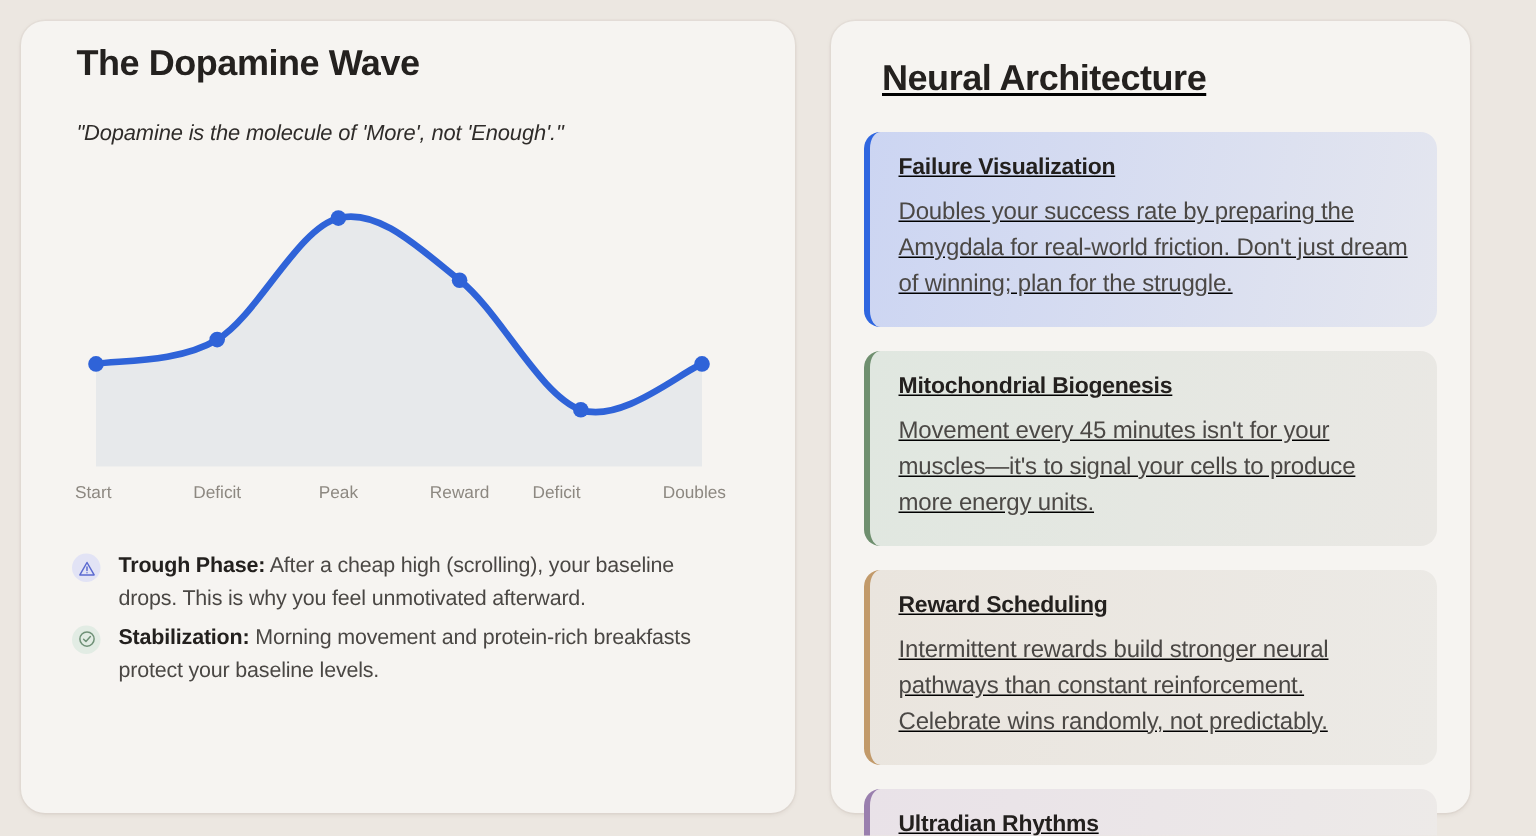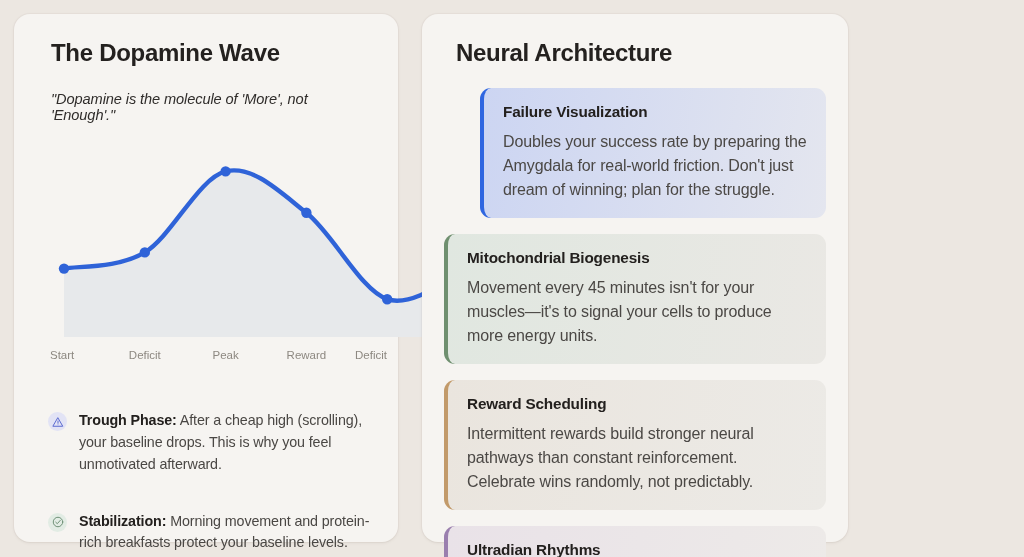--- a/index.html
+++ b/index.html
@@ -25,22 +25,22 @@
     padding: 14px 14px 15px 14px;
   }
 
   
   .panel {
     background: #f6f4f1;
     border-radius: 16px;
     box-shadow: 0 1px 3px rgba(120,105,90,0.13), 0 0 0 1px rgba(150,135,120,0.055);
     position: relative;
   }
-  .panel-left  { width: 384px; padding: 26px 28px 0 28px; }
-  .panel-right { width: 426px; padding: 26px 22px 0 22px; }
+  .panel-left  { width: 516px; padding: 16px 28px 0 28px; }
+  .panel-right { width: 426px; padding: 26px 22px 0 22px; text-decoration: underline; }
 
   .panel-title {
     font-size: 24px;
     font-weight: bold;
     color: #24211f;
     letter-spacing: -0.3px;
     line-height: 1.1;
   }
   .panel-left .panel-title  { margin-left: 9px; }
   .panel-right .panel-title { margin-left: 12px; }
@@ -75,25 +75,25 @@
     position: absolute;
     top: 0;
     font-size: 11.5px;
     color: #8d8881;
     transform: translateX(-50%);
     white-space: nowrap;
   }
 
   
   .notes {
-    margin-top: 43px;
+    margin-top: 26px;
     margin-left: 6px;
     display: flex;
     flex-direction: column;
-    gap: 35px;
+    gap: 4px;
   }
   .note {
     display: flex;
     gap: 12px;
     align-items: flex-start;
   }
   .note-icon {
     flex: 0 0 auto;
     width: 19px;
     height: 19px;
@@ -205,21 +205,21 @@
           <b>Stabilization:</b><span> Morning movement and protein-rich breakfasts protect your baseline levels.</span>
         </span>
       </div>
 
     </div>
   </section>
 
   <section class="panel panel-right">
     <h1 class="panel-title">Neural Architecture</h1>
     <div class="cards" id="cards">
-        <div class="card" style="background: linear-gradient(100deg, rgb(204, 213, 242) 0%, rgb(228, 230, 239) 100%); border-left-color: rgb(47, 102, 224); margin-left: 36px;">
+        <div class="card" style="background: linear-gradient(100deg, rgb(204, 213, 242) 0%, rgb(228, 230, 239) 100%); border-left-color: rgb(47, 102, 224);">
           <div class="card-title">Failure Visualization</div>
           <div class="card-body">Doubles your success rate by preparing the Amygdala for real-world friction. Don't just dream of winning; plan for the struggle.</div>
         </div>
         <div class="card" style="background: linear-gradient(100deg, rgb(224, 231, 224) 0%, rgb(234, 232, 228) 100%); border-left-color: rgb(111, 143, 111);">
           <div class="card-title">Mitochondrial Biogenesis</div>
           <div class="card-body">Movement every 45 minutes isn't for your muscles—it's to signal your cells to produce more energy units.</div>
         </div>
         <div class="card" style="background: linear-gradient(100deg, rgb(234, 229, 222) 0%, rgb(236, 234, 230) 100%); border-left-color: rgb(194, 154, 106);">
           <div class="card-title">Reward Scheduling</div>
           <div class="card-body">Intermittent rewards build stronger neural pathways than constant reinforcement. Celebrate wins randomly, not predictably.</div>

